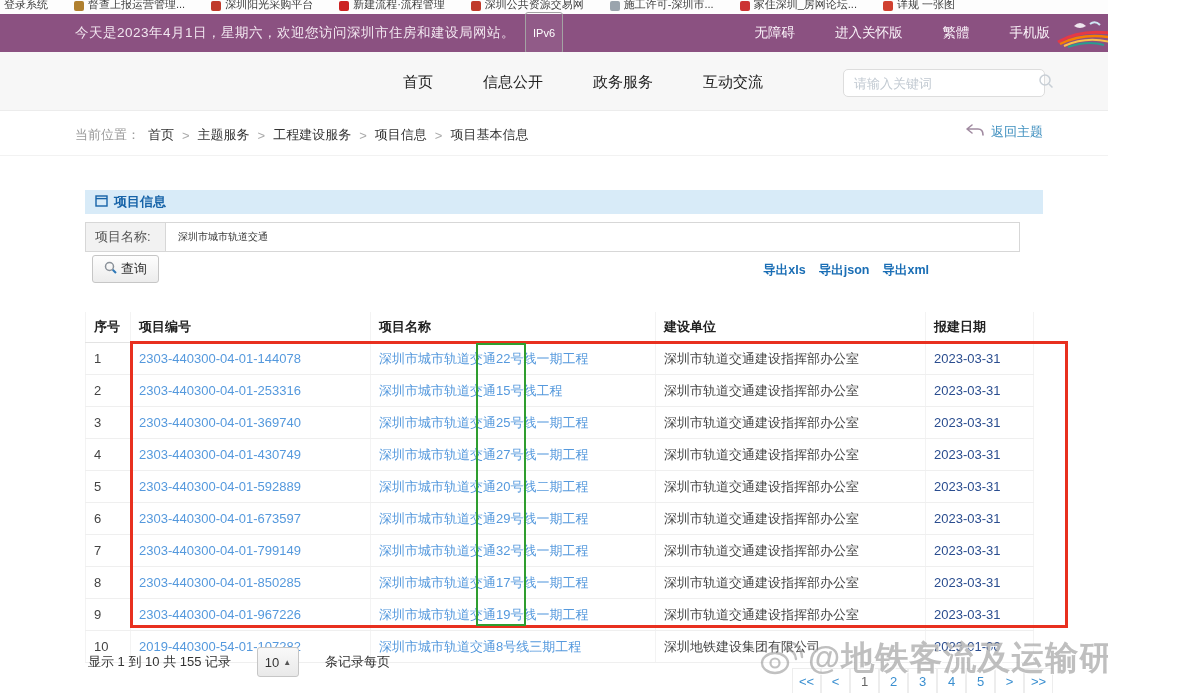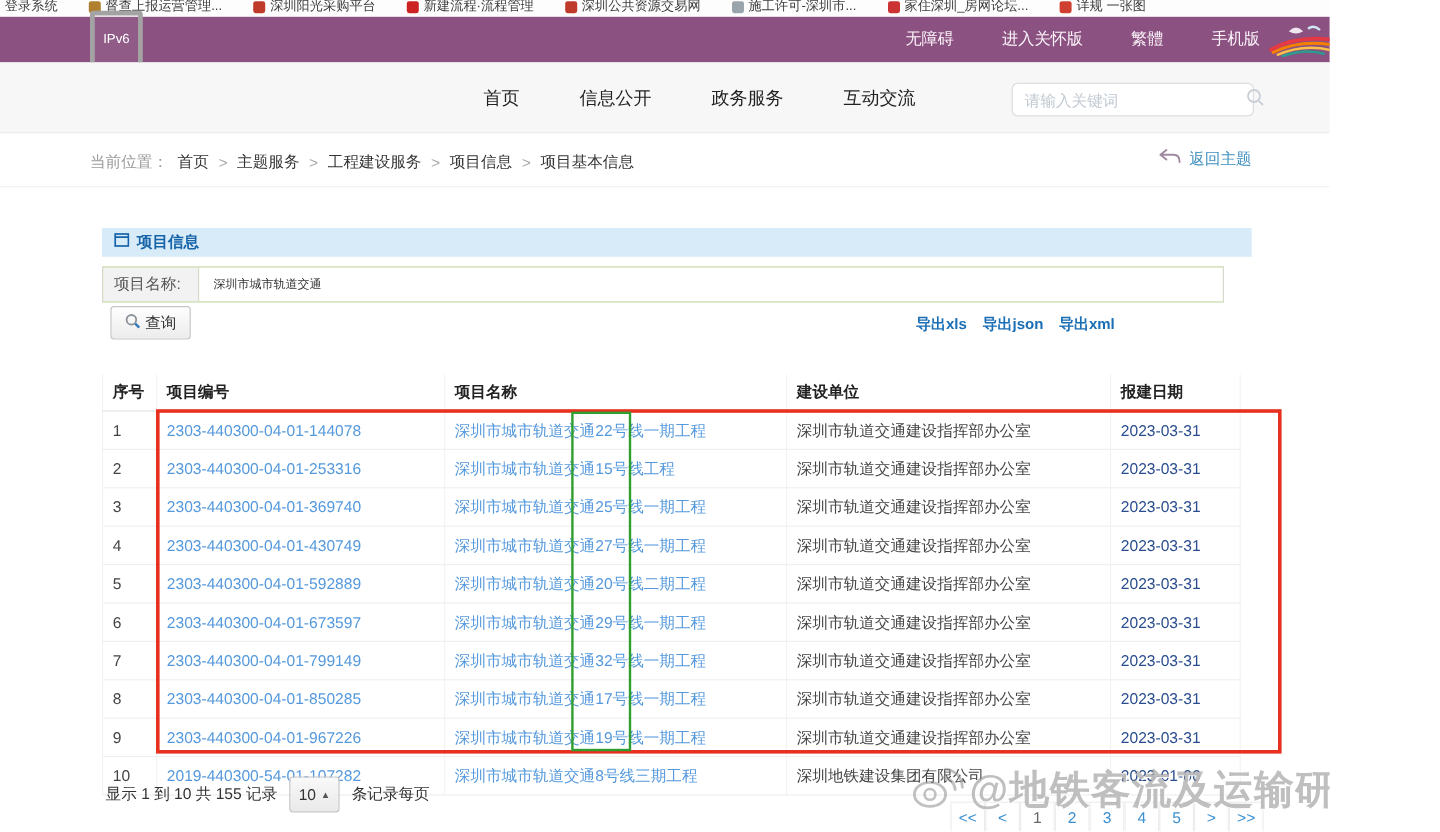--- a/index.html
+++ b/index.html
@@ -10,21 +10,21 @@
   .bookmarks-bar{position:absolute;top:0;left:0;width:1200px;height:14px;background:#fdfdfd;
                  display:flex;align-items:flex-start;gap:26px;padding-left:4px;overflow:hidden;}
   .bm-item{display:flex;align-items:center;gap:4px;font-size:11px;color:#3c3c3c;
            margin-top:-3px;white-space:nowrap;}
   .bm-ico{width:10px;height:10px;border-radius:2px;display:inline-block;flex:none;margin-top:2px;}
 
   
   .top-banner{position:absolute;top:14px;left:0;width:1200px;height:38px;background:#8b5181;}
   .welcome-wrap{position:absolute;left:75px;top:0;height:38px;display:flex;align-items:center;gap:10px;}
   .welcome{font-size:13.5px;color:#f2e7f0;letter-spacing:.5px;}
-  .ipv6-badge{font-size:11px;color:#fff;border:4px solid #a3a3a3;border-radius:3px;
+  .ipv6-badge{font-size:11px;color:#fff;border:1px solid #a3a3a3;border-radius:3px;
               padding:14px 7px;background:rgba(255,255,255,.06);}
   .banner-links{position:absolute;right:150px;top:0;height:38px;display:flex;align-items:center;gap:40px;}
   .banner-link{font-size:13.5px;color:#fbf4fa;white-space:nowrap;}
   .banner-logo{position:absolute;right:78px;top:4px;}
 
   
   .site-header{position:absolute;top:52px;left:0;width:1200px;height:58px;background:#f7f7f7;
                border-bottom:1px solid #ececec;}
   .site-title{position:absolute;left:75px;top:14px;font-size:26px;font-weight:700;color:#111;
               letter-spacing:2px;}
@@ -80,21 +80,21 @@
   td.lnk{color:#5599dd;cursor:pointer;}
   td.dt{color:#2a4d8f;}
 
   
   .red-box{position:absolute;left:130px;top:341px;width:932px;height:281px;
            border:3px solid #e8301f;pointer-events:none;z-index:5;}
   .green-box{position:absolute;left:476px;top:343px;width:46px;height:279px;
              border:2px solid #2f9e2f;pointer-events:none;z-index:6;}
 
   
-  .table-footer{position:absolute;left:88px;top:646px;height:32px;display:flex;align-items:center;gap:10px;}
+  .table-footer{position:absolute;left:88px;top:646px;height:32px;display:flex;align-items:center;gap:26px;}
   .footer-summary{font-size:13px;color:#333;}
   .page-size-select{width:40px;height:28px;border:1px solid #c6c6c6;border-radius:3px;
                     background:linear-gradient(#f9f9f9,#e9e9e9);display:flex;align-items:center;
                     justify-content:center;gap:4px;font-size:13px;color:#333;cursor:pointer;}
   .sel-caret{font-size:8px;color:#555;}
   .per-page{font-size:13px;color:#333;}
 
   .pagination{position:absolute;left:792px;top:668px;display:flex;z-index:2;}
   .page-btn{min-width:27px;height:25px;border:1px solid #ededed;background:#fff;display:flex;
             align-items:center;justify-content:center;font-size:13px;color:#3a8fd0;cursor:pointer;}
@@ -140,20 +140,21 @@
         <span>家住深圳_房网论坛...</span>
       </span>
       <span class="bm-item">
         <span class="bm-ico" style="background: rgb(208, 64, 48);"></span>
         <span>详规 一张图</span>
       </span>
     </div>
 
   <div class="top-banner">
     <div class="welcome-wrap">
+      <span class="welcome">今天是2023年4月1日，星期六，欢迎您访问深圳市住房和建设局网站。</span>
       <span class="ipv6-badge">IPv6</span>
     </div>
     <div class="banner-links" id="bannerLinks">
         <span class="banner-link">无障碍</span>
         <span class="banner-link">进入关怀版</span>
         <span class="banner-link">繁體</span>
         <span class="banner-link">手机版</span>
       </div>
     <div class="banner-logo">
       <svg width="70" height="30" viewBox="0 0 70 30">

